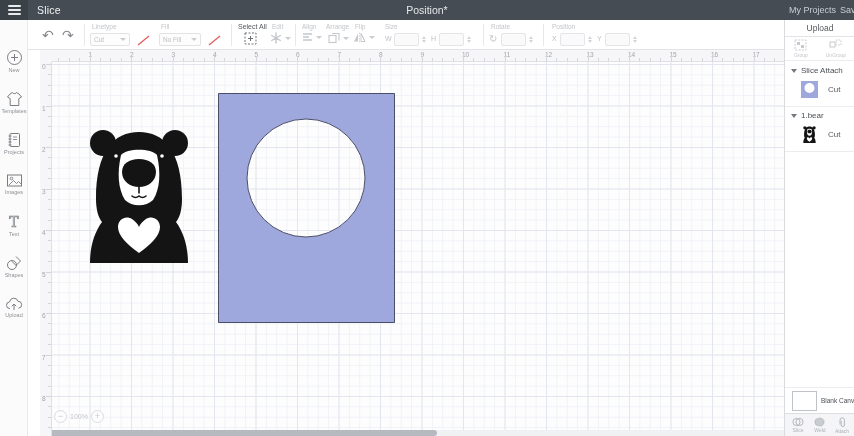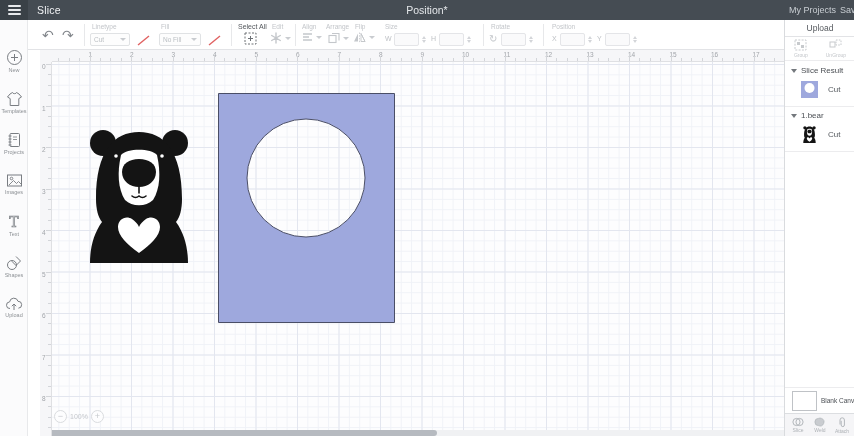--- a/index.html
+++ b/index.html
@@ -450,21 +450,21 @@
       <svg width="13" height="12" viewBox="0 0 13 12">
           <rect x="1" y="3" width="5" height="5" fill="none" stroke="#c7cacd" stroke-width="1"></rect>
           <rect x="7" y="1" width="5" height="5" fill="none" stroke="#c7cacd" stroke-width="1" stroke-dasharray="1.6 1.2"></rect>
         </svg>
       <span class="lbl">UnGroup</span>
     </div>
   </div>
 
   <div class="layer-group-hdr" style="top:46px;">
     <span class="layer-caret"></span>
-    <span class="layer-group-name">Slice Result</span>
+    <span class="layer-group-name">Slice Attach</span>
   </div>
   <div class="layer-item" style="top:61px;">
     <svg class="layer-thumb" viewBox="0 0 17 17">
       <rect x="0" y="0" width="17" height="17" fill="#9ea8dd"></rect>
       <circle cx="8.5" cy="7" r="5" fill="#ffffff"></circle>
     </svg>
     <span class="layer-op">Cut</span>
   </div>
   <div class="panel-div" style="top:86px;"></div>
 

